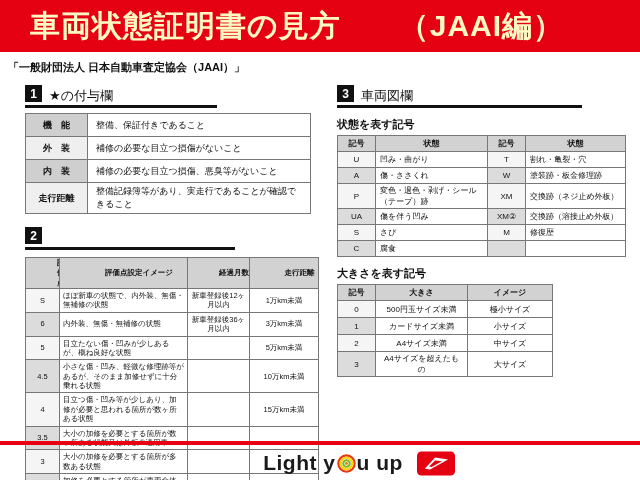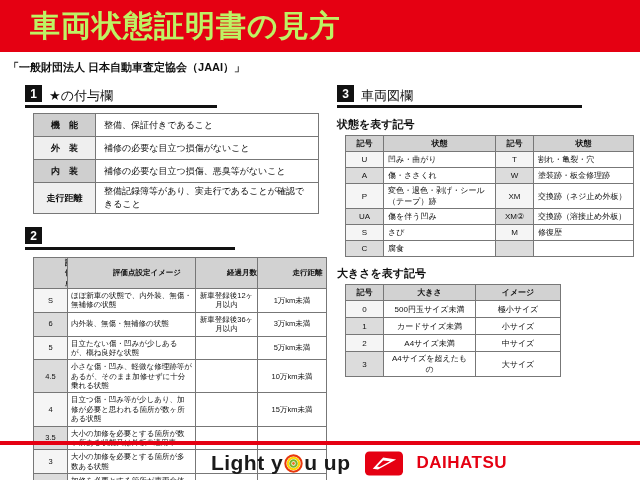--- a/index.html
+++ b/index.html
@@ -10,21 +10,21 @@
     font-family:"Liberation Sans","DejaVu Sans",sans-serif;
     color:#111;
     overflow:hidden;
   }
 
   
   .banner {
     position:absolute; top:0; left:0;
     width:640px; height:52px;
     background:#e50012;
-    color:#bef264;
+    color:#fef9c3;
     display:flex; align-items:center;
     padding-left:30px;
     font-weight:bold; font-size:30px;
     letter-spacing:1px;
   }
   .banner .edition { margin-left:58px; }
 
   .subtitle {
     position:absolute; top:60px; left:8px;
     font-size:11px; font-weight:bold; color:#111;
@@ -42,21 +42,21 @@
     display:flex; align-items:center; justify-content:center;
     font-size:12px; font-weight:bold;
   }
   .sec-title { font-size:13px; font-weight:normal; line-height:1; }
 
   
   .left-col  { position:absolute; left:25px;  top:85px; width:295px; }
   .right-col { position:absolute; left:337px; top:85px; width:292px; }
 
   
-  table { border-collapse:collapse; table-layout:fixed; background:#fff;margin-left:8px; }
+  table { border-collapse:collapse; table-layout:fixed; background:#fff; }
   th, td { border:1px solid #777; overflow:hidden; }
   table { border:1px solid #444; }
 
   
   .t1 { width:285px; margin-top:5px; font-size:9px; }
   .t1 th {
     font-weight:bold; text-align:center; height:23px;
   }
   .t1 tr:nth-child(odd) th { background:#cfcfcf; }
   .t1 tr:nth-child(even) th { background:#efefef; }
@@ -117,20 +117,21 @@
   .d-mark svg { display:block; }
   .brand {
     font-size:17px; font-weight:bold; color:#e50012; letter-spacing:0.5px;
   }
 </style>
 </head>
 <body>
 
 <div class="banner">
   <span>車両状態証明書の見方</span>
+  <span class="edition">（JAAI編）</span>
 </div>
 
 <div class="subtitle">「一般財団法人 日本自動車査定協会（JAAI）」</div>
 
 <div class="left-col">
 
   <div class="sec-header sec1-header">
     <span class="sec-num">1</span>
     <span class="sec-title">★の付与欄</span>
   </div>
@@ -345,14 +346,13 @@
     </svg>
     <span>u up</span>
   </div>
   <div class="d-mark">
     <svg width="38" height="25" viewBox="0 0 44 28">
       <rect x="0" y="0" width="44" height="28" rx="5" fill="#e50012"></rect>
       <path d="M9 20 L21 7 L36 9.5 L15 21 Z" fill="#ffffff"></path>
       <path d="M14 17.5 L21 10.5 L29 11.5 L17 18 Z" fill="#e50012"></path>
     </svg>
   </div>
-  <span class="brand">DAIHATSU</span>
 </div>
 
 </body></html>

